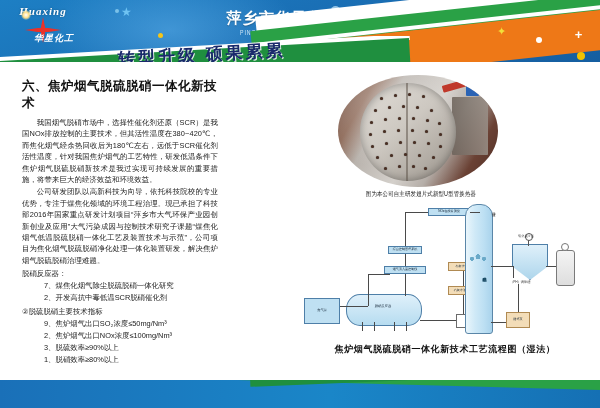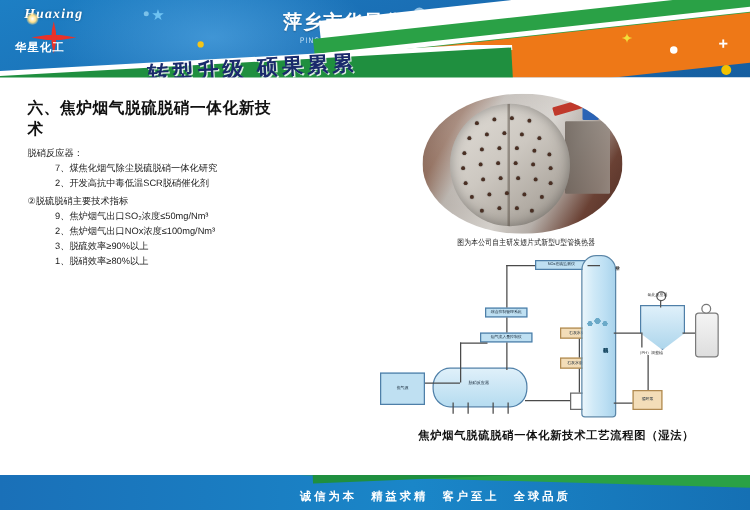--- a/index.html
+++ b/index.html
@@ -24,22 +24,22 @@
         font-size:11px;color:#ffffff;letter-spacing:1px;
         text-shadow:0 0 2px rgba(0,0,0,.35);}
   .logo-burst{position:absolute;left:17px;top:15px;width:36px;height:26px;}
   .logo-burst:before,.logo-burst:after{content:"";position:absolute;}
   .logo-burst:before{left:0;top:11px;width:36px;height:4px;background:#e8322a;
         clip-path:polygon(0 50%,35% 0,65% 0,100% 50%,65% 100%,35% 100%);}
   .logo-burst:after{left:16px;top:0;width:4px;height:26px;background:#e8322a;
         clip-path:polygon(50% 0,100% 38%,100% 62%,50% 100%,0 62%,0 38%);}
   .logo-core{position:absolute;left:13px;top:8px;width:10px;height:10px;border-radius:50%;
         background:radial-gradient(circle,#fff 0%,#ffe08a 40%,rgba(255,180,60,0) 75%);}
-  .logo-cn{position:absolute;left:4px;top:30px;width:62px;text-align:left;font-size:9px;
-        font-weight:bold;color:#ffffff;letter-spacing:1px;}
+  .logo-cn{position:absolute;left:4px;top:30px;width:62px;text-align:right;font-size:9px;
+        font-weight:bold;color:#ffffff;letter-spacing:1px;font-style:italic;}
 
   .co-block{position:absolute;left:188px;top:9px;width:320px;text-align:center;}
   .co-cn{font-size:15px;font-weight:bold;color:#ffffff;letter-spacing:1.2px;line-height:18px;
          text-shadow:0 1px 1px rgba(0,0,0,.25);}
   .co-en{font-size:5.2px;color:#cfe7f7;letter-spacing:.9px;margin-top:2px;
          transform:scaleY(1.25);transform-origin:top center;}
 
   
   .rib-white{position:absolute;left:255px;top:-6px;width:420px;height:22px;background:#ffffff;
         transform:rotate(-6.2deg);}
@@ -183,20 +183,22 @@
 <div class="band">
   <div class="band-white"></div>
   <div class="band-green"></div>
   <div class="slogan">转型升级  硕果累累</div>
 </div>
 
 <div class="page">
 
   <div class="left-col">
     <div class="sec-title">六、焦炉烟气脱硫脱硝一体化新技术</div>
+    <p class="para">我国烟气脱硝市场中，选择性催化剂还原（SCR）是我国NOx排放控制的主要技术，但其活性温度在380~420℃，而焦化烟气经余热回收后为180℃左右，远低于SCR催化剂活性温度，针对我国焦炉烟气的工艺特性，研发低温条件下焦炉烟气脱硫脱硝新技术是我过实现可持续发展的重要措施，将带来巨大的经济效益和环境效益。</p>
+    <p class="para">公司研发团队以高新科技为向导，依托科技院校的专业优势，专注于煤焦化领域的环境工程治理。现已承担了科技部2016年国家重点研发计划项目“萍乡市大气环保产业园创新创业及应用”大气污染成因与控制技术研究子课题“煤焦化烟气低温脱硫脱硝一体化工艺及装置技术与示范”，公司项目为焦化烟气脱硫脱硝净化处理一体化装置研发，解决焦炉烟气脱硫脱硝治理难题。</p>
 
     <div class="list-head">脱硝反应器：</div>
     <div class="list-item">7、煤焦化烟气除尘脱硫脱硝一体化研究</div>
     <div class="list-item">2、开发高抗中毒低温SCR脱硝催化剂</div>
 
     <div class="list-head">②脱硫脱硝主要技术指标</div>
     <div class="list-item">9、焦炉烟气出口SO₂浓度≤50mg/Nm³</div>
     <div class="list-item">2、焦炉烟气出口NOx浓度≤100mg/Nm³</div>
     <div class="list-item">3、脱硫效率≥90%以上</div>
     <div class="list-item">1、脱硝效率≥80%以上</div>
@@ -305,14 +307,13 @@
     <div class="dg-cap">
       <span class="cap-txt">焦炉烟气脱硫脱硝一体化新技术工艺流程图（湿法）</span>
     </div>
   </div>
 </div>
 
 <div class="footer">
   <div class="f-white"></div>
   <div class="f-green"></div>
   <div class="f-green2"></div>
-  <div class="f-txt">诚信为本　精益求精　客户至上　全球品质</div>
 </div>
 
 </body></html>

